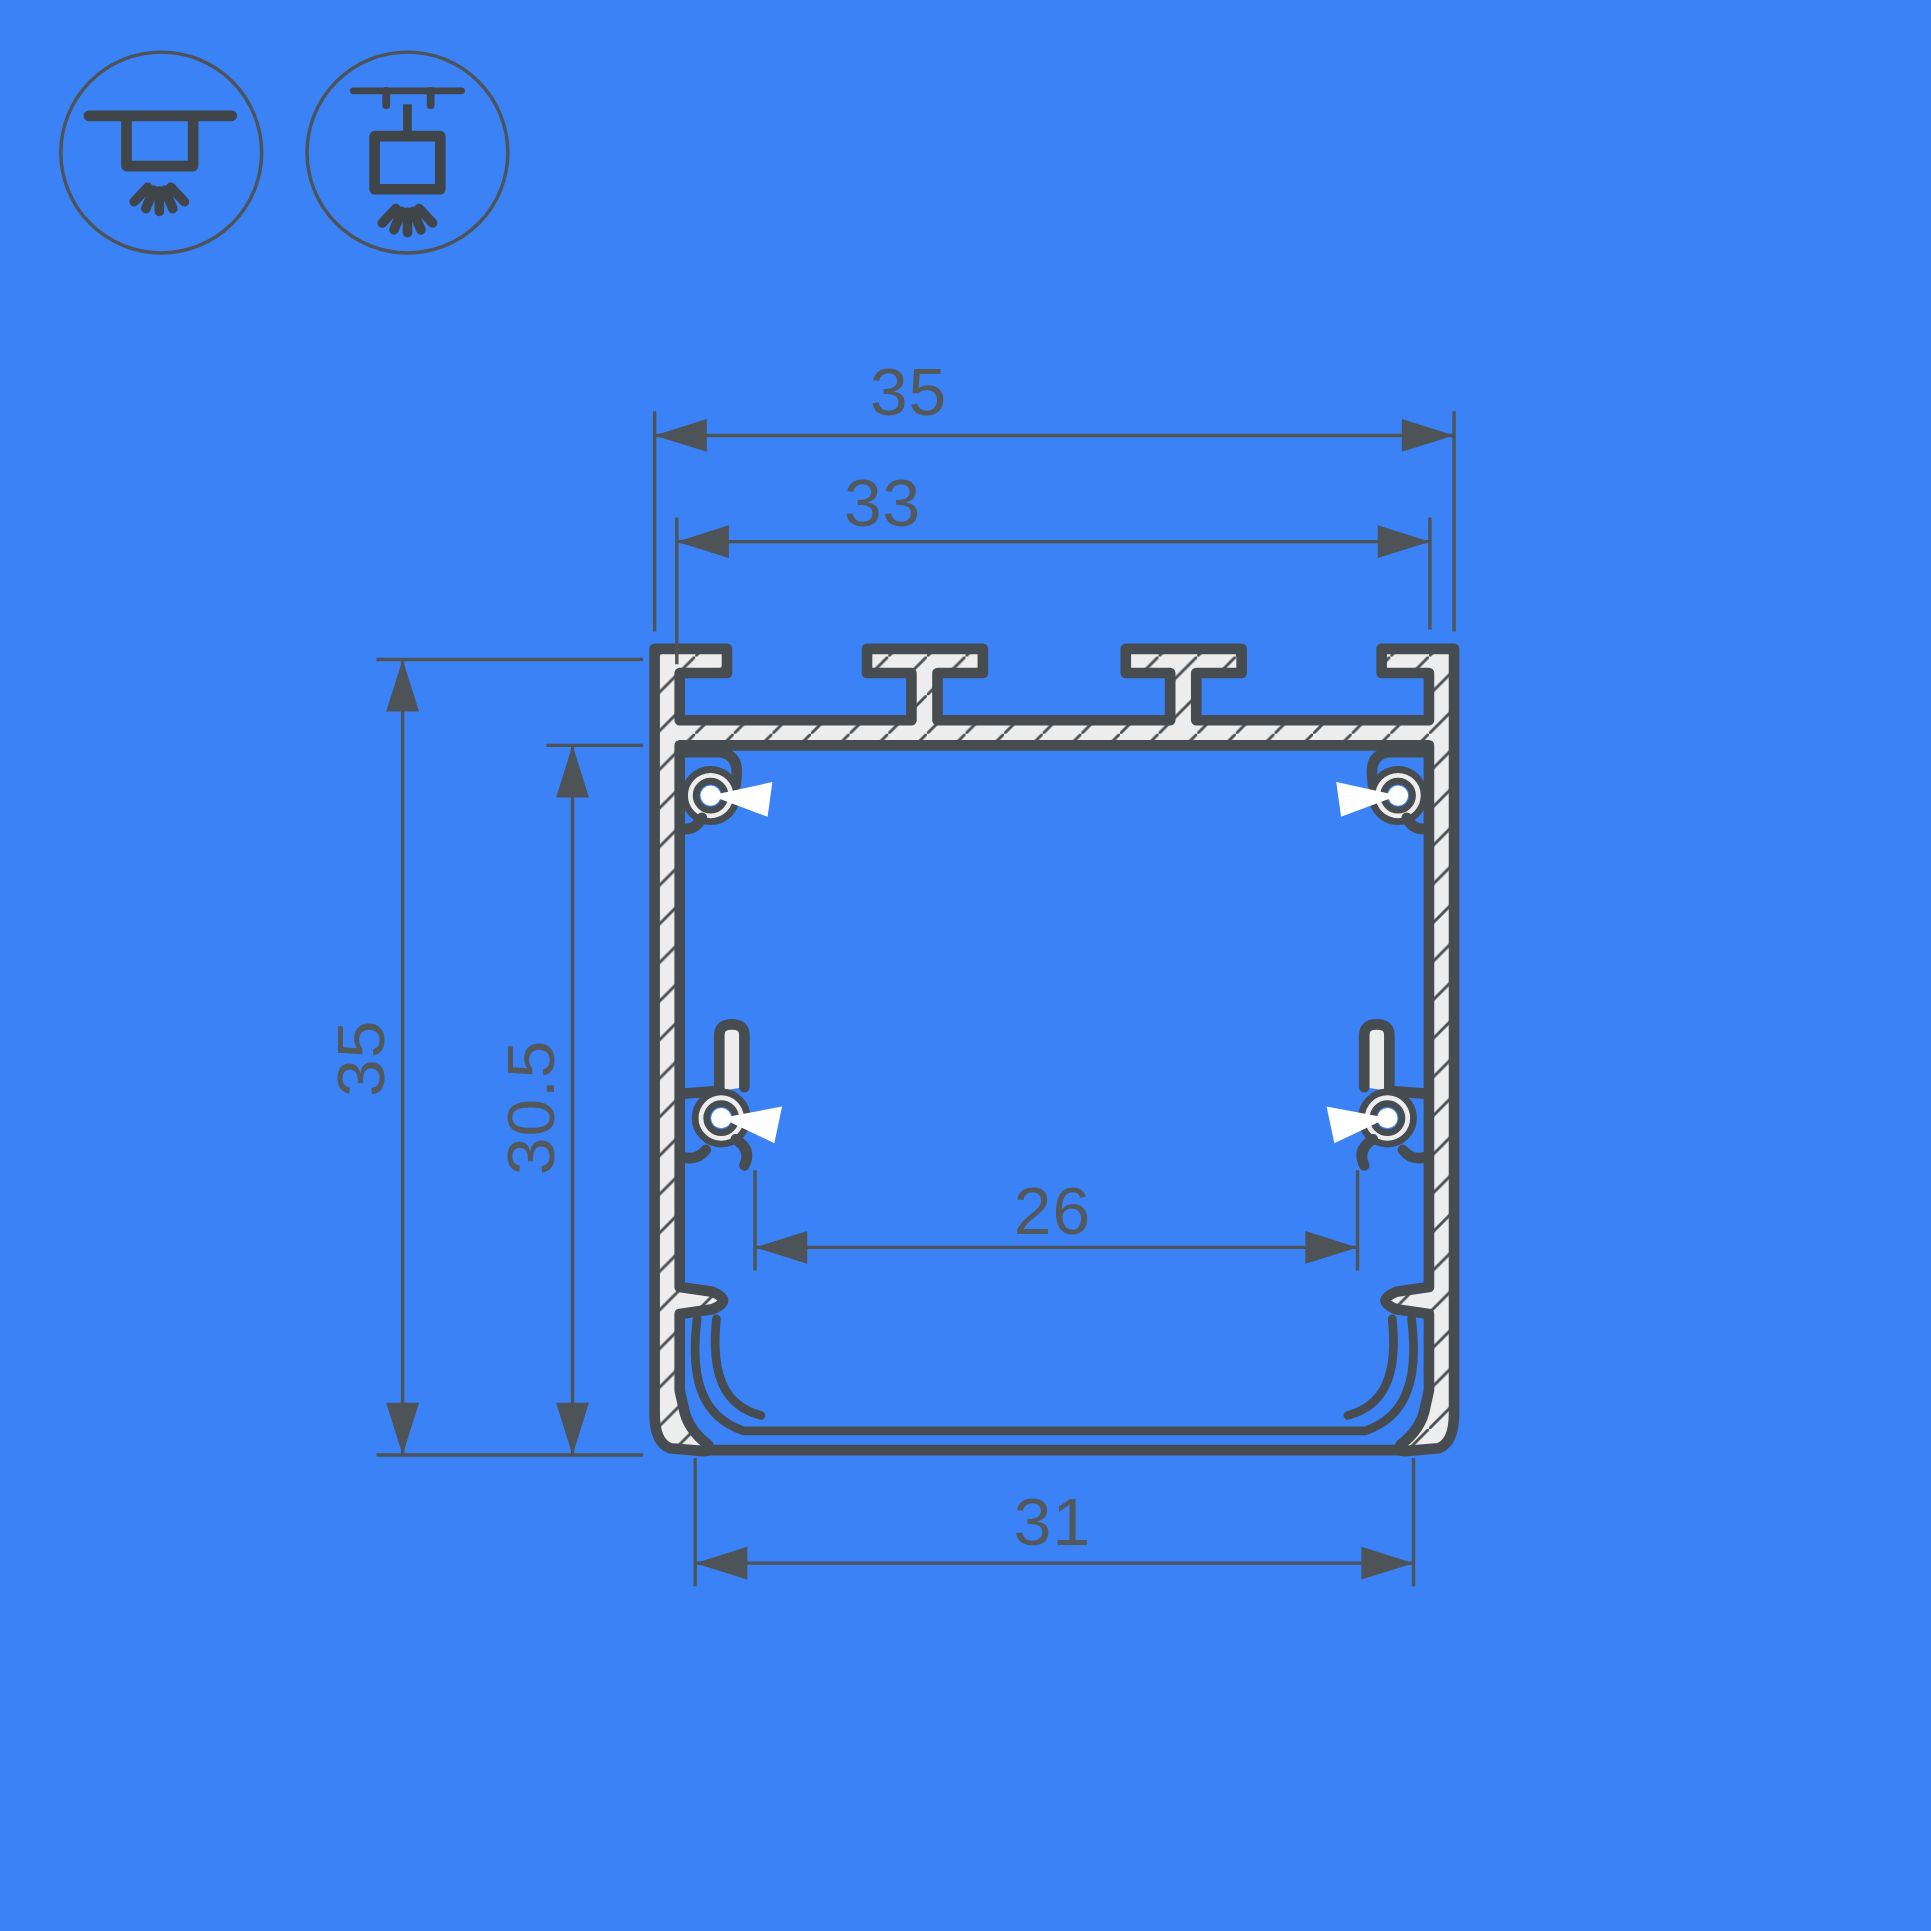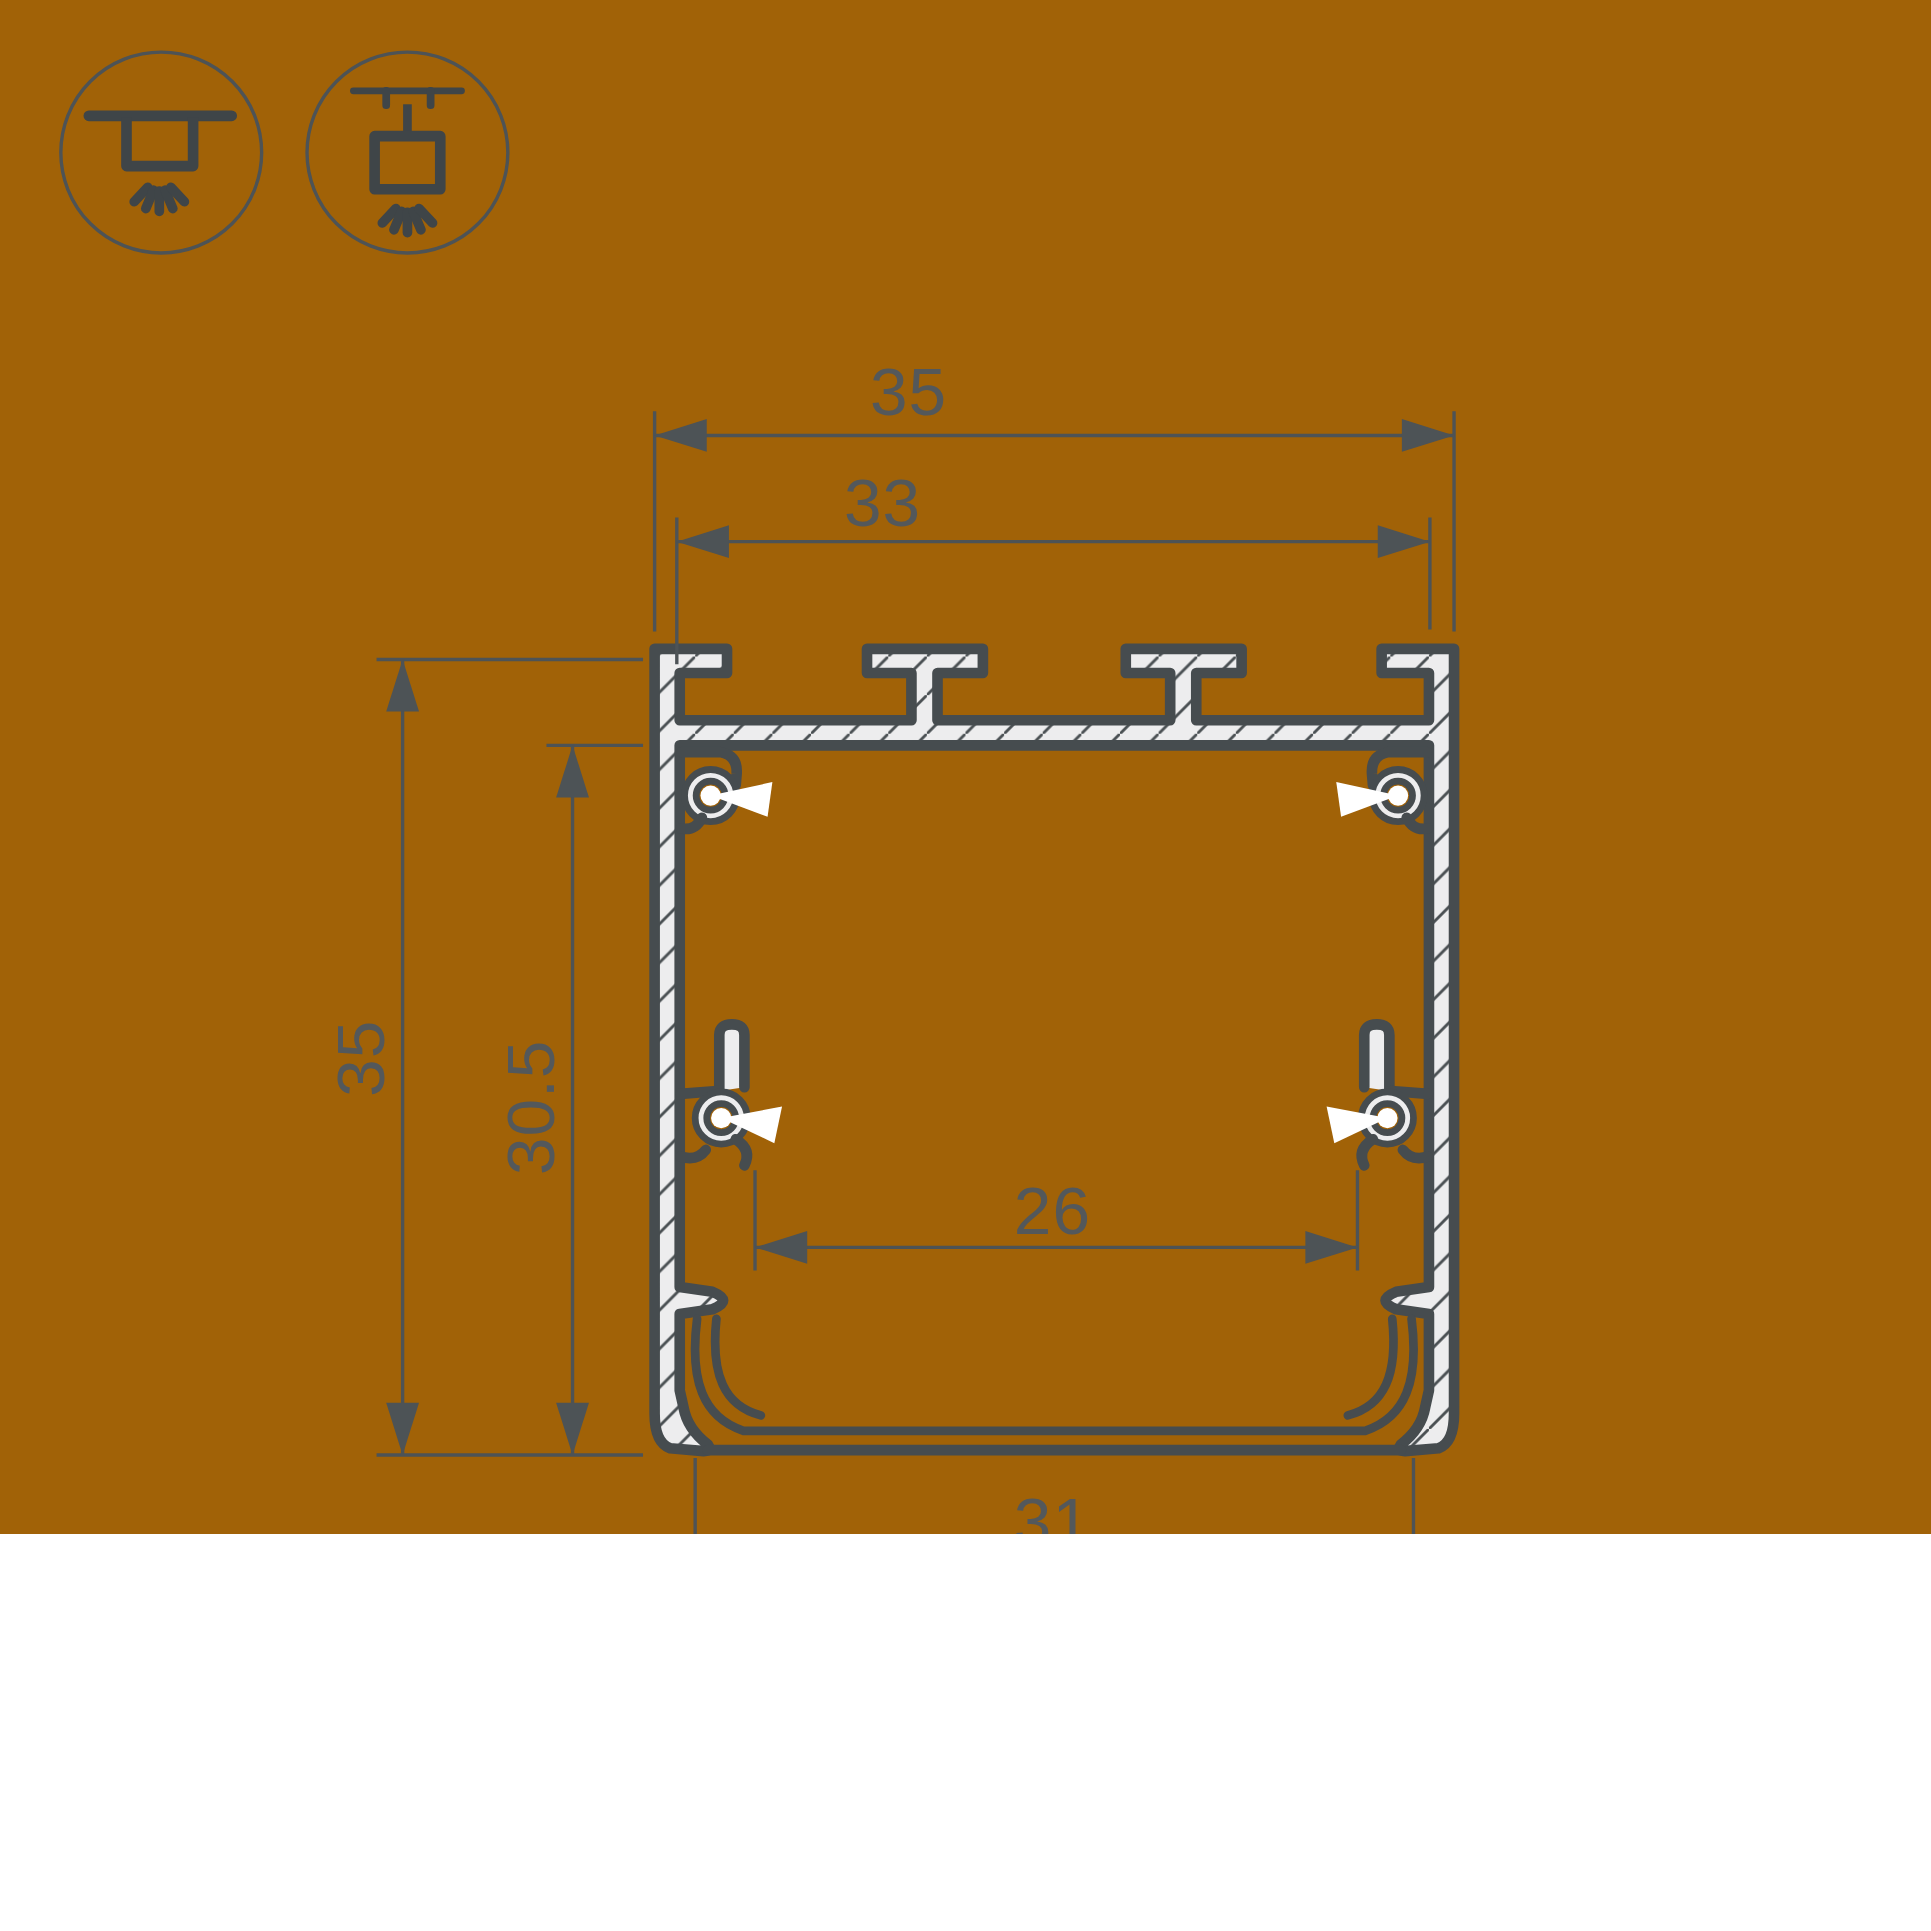--- a/index.html
+++ b/index.html
@@ -1,16 +1,16 @@
 <!DOCTYPE html>
 <html><head>
 <meta charset="utf-8">
 <style>
   html,body{margin:0;padding:0;background:#ffffff;}
-  #canvas{position:relative;width:1931px;height:1534px;background:#a16207;overflow:hidden;
+  #canvas{position:relative;width:1931px;height:1931px;background:#3b82f6;overflow:hidden;
           font-family:"Liberation Sans", sans-serif;}
   svg{display:block;}
   text.dim{font-family:"Liberation Sans", sans-serif;font-size:70px;fill:#53585b;letter-spacing:1px;}
 </style>
 </head>
 <body>
 
 <div id="canvas">
 <svg width="1931" height="1931" viewBox="0 0 2000 2000">
   <defs>

